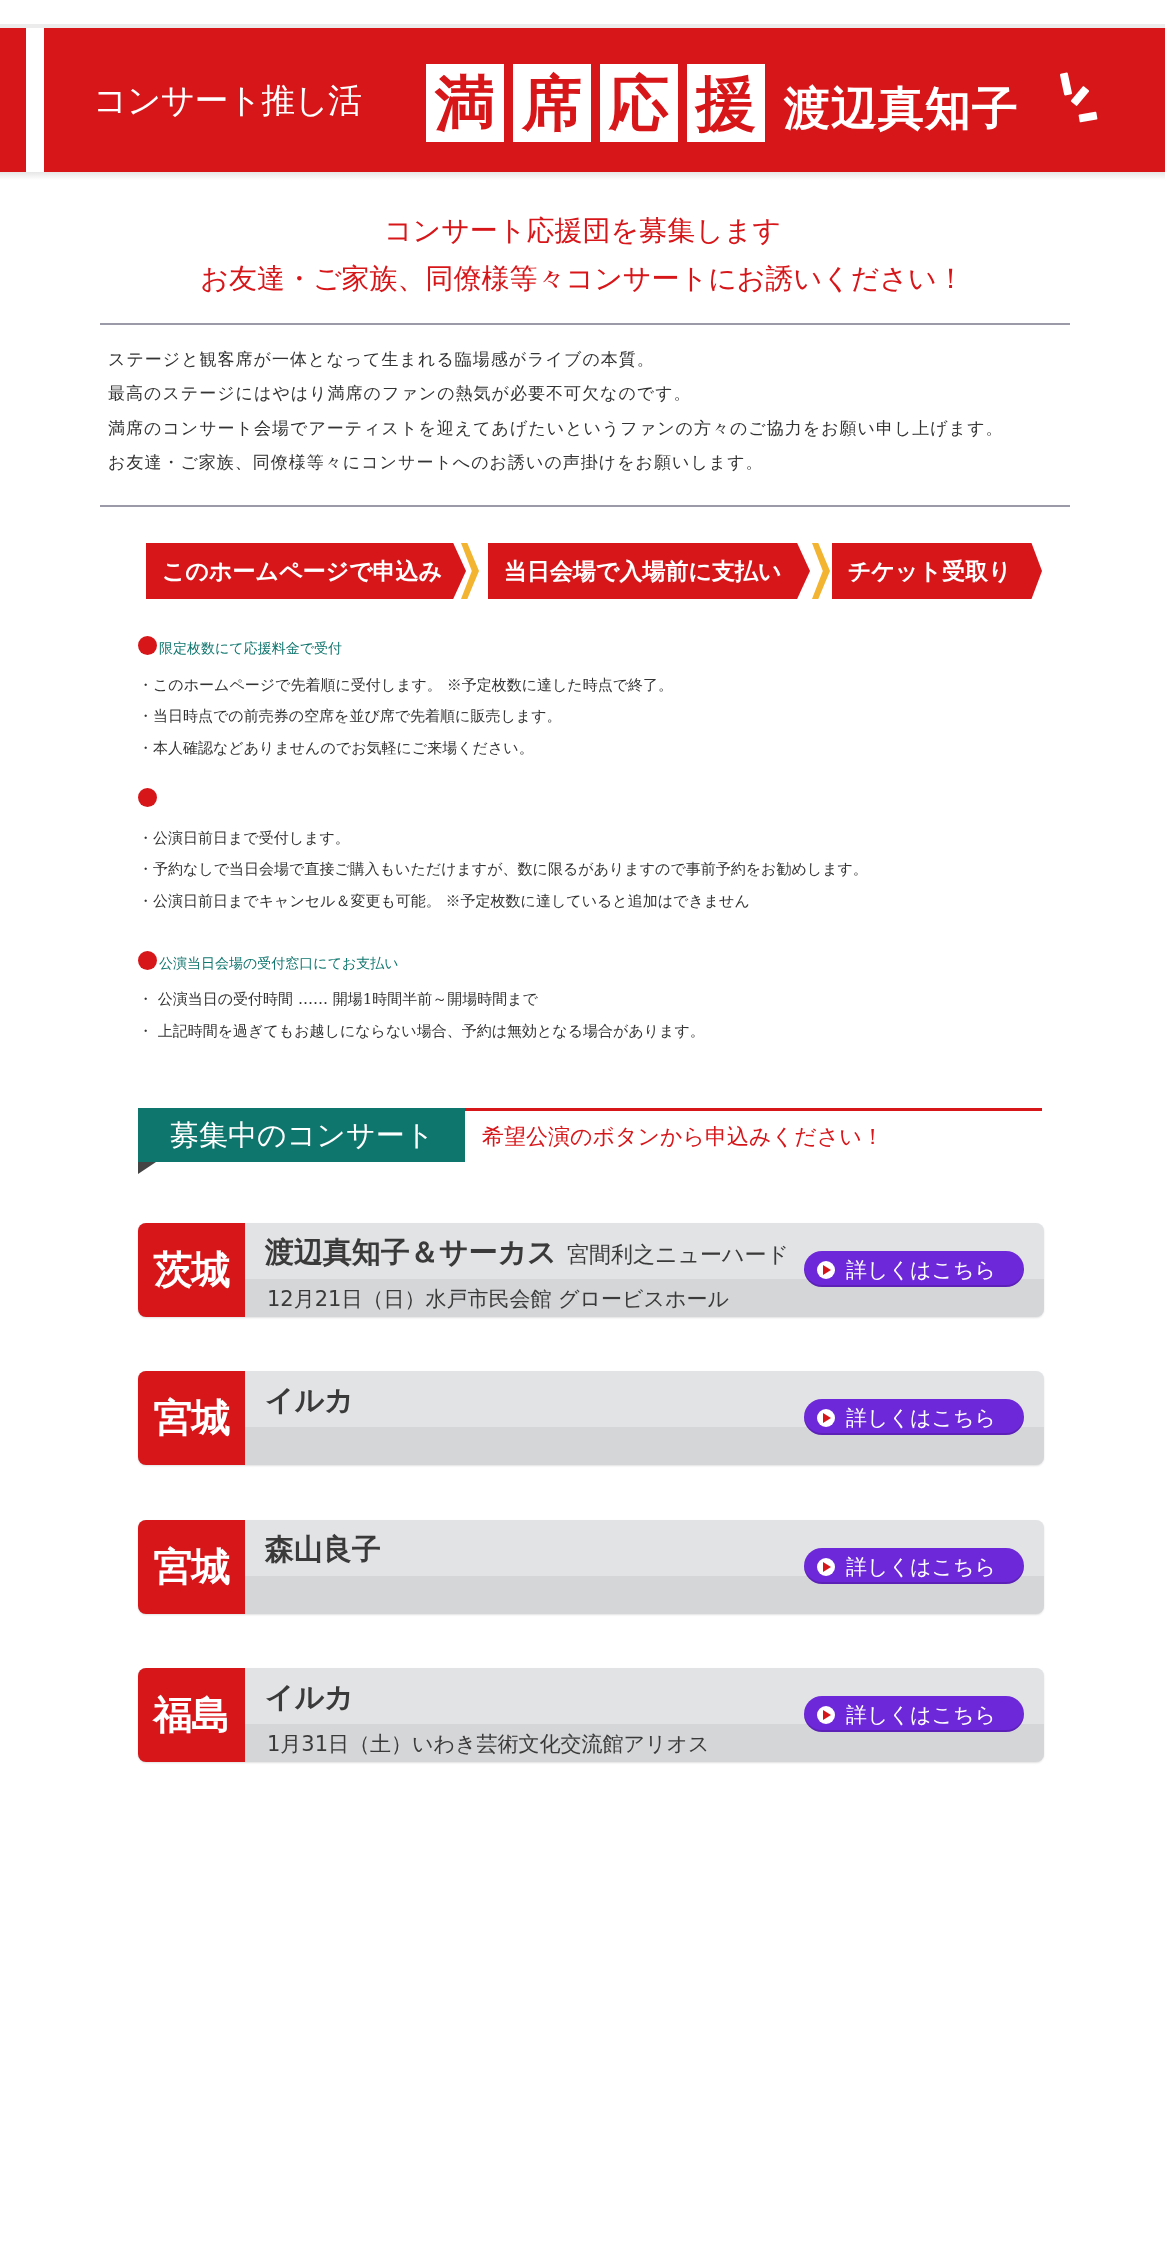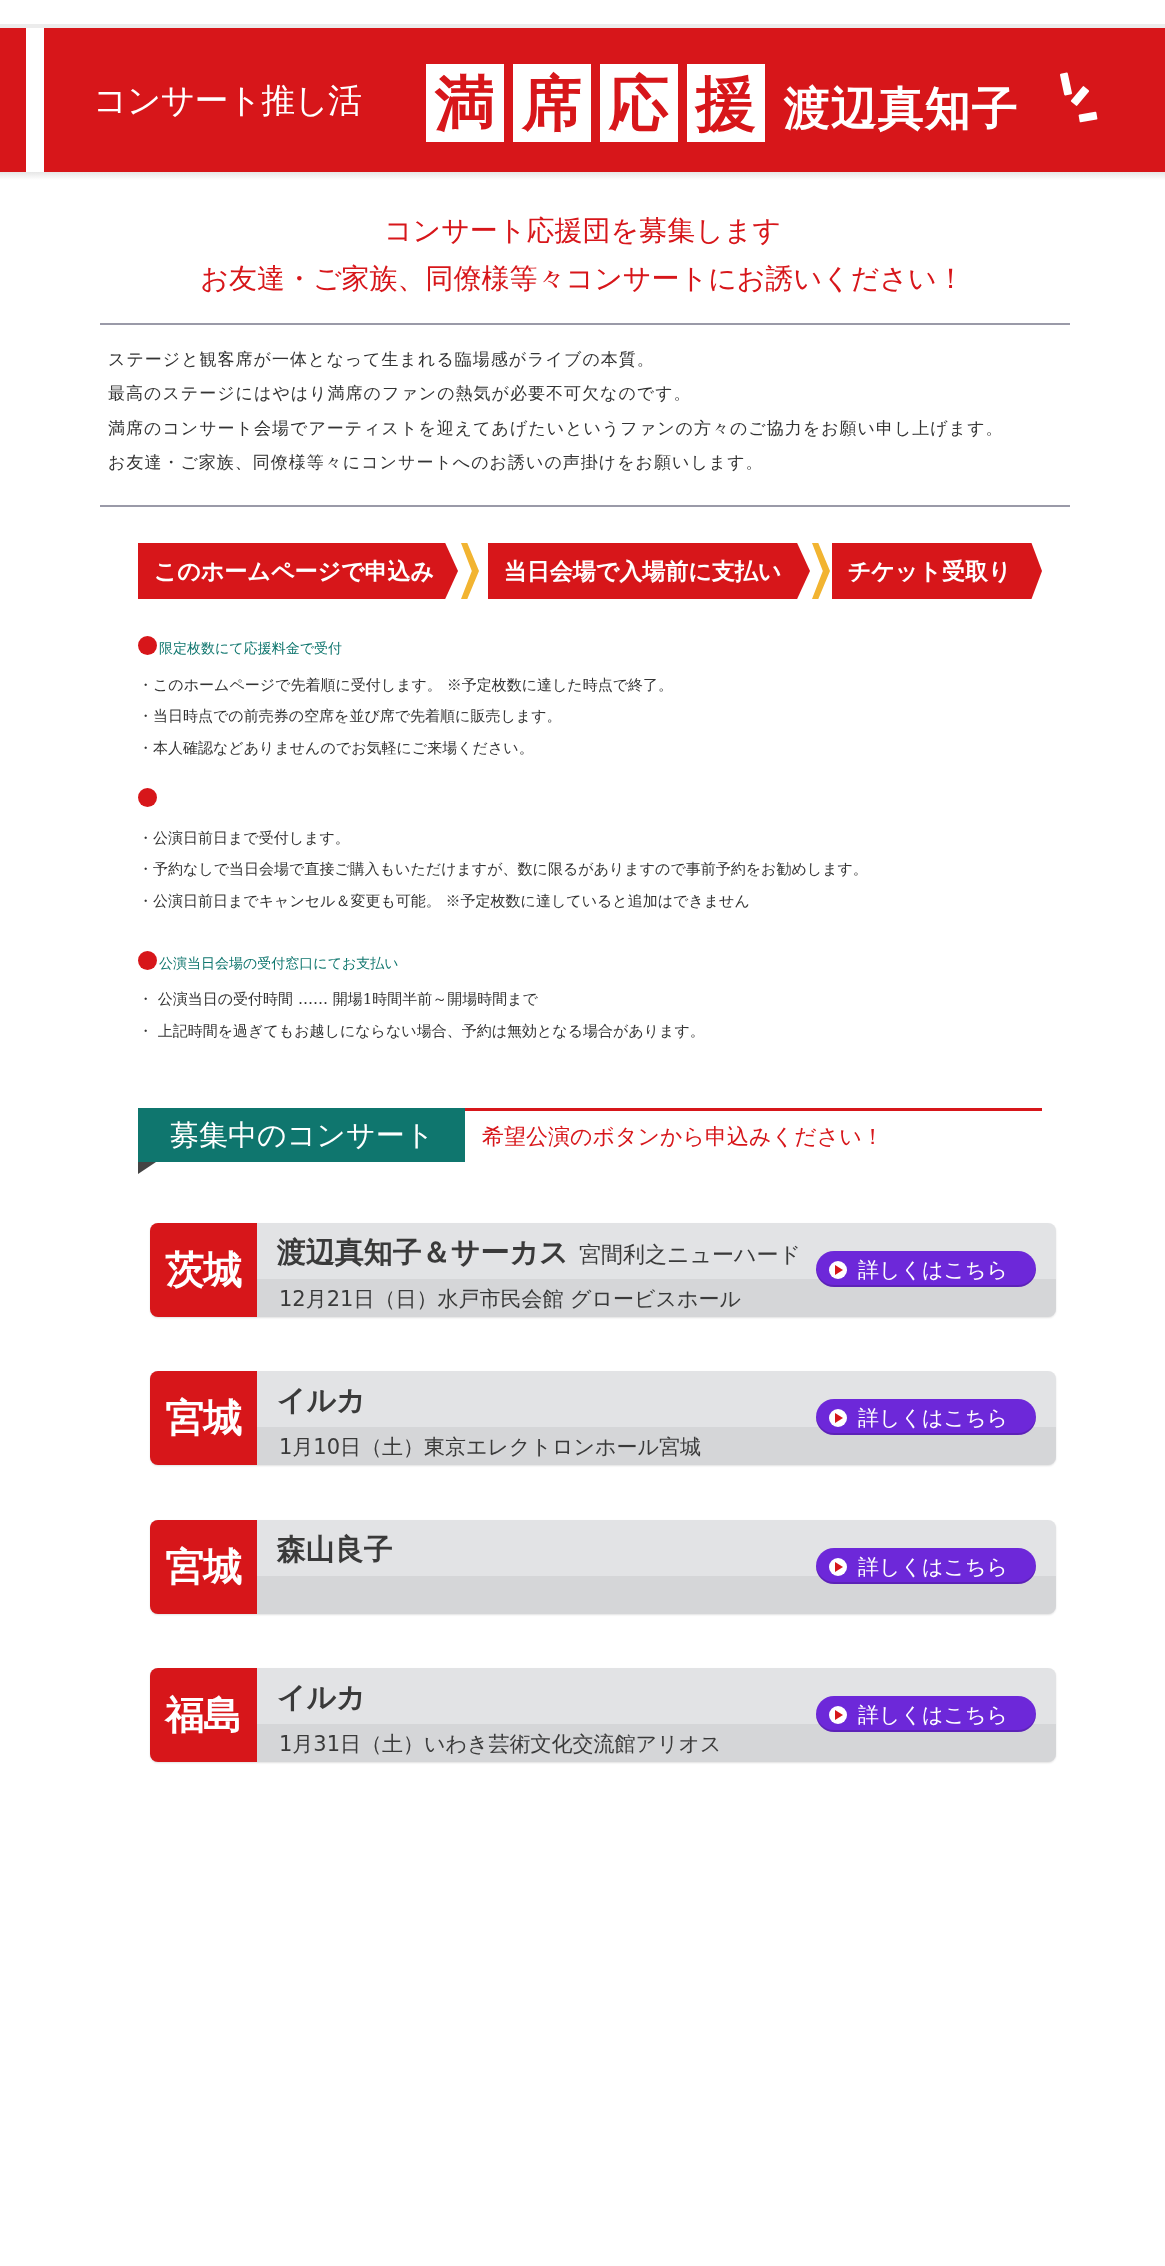--- a/index.html
+++ b/index.html
@@ -18,41 +18,41 @@
   .spark { position: absolute; background: #fff; width: 8px; border-radius: 1px; }
 
   
   .lead { position: absolute; left: 0; width: 1165px; text-align: center; color: #d7161a; font-size: 28px; white-space: nowrap; }
   .hr { position: absolute; left: 100px; width: 970px; height: 2px; background: #9a9aa8; }
   .intro-p { position: absolute; left: 108px; font-family: "DejaVu Serif", serif; font-size: 17px; color: #333; white-space: nowrap; letter-spacing: 1px; }
 
   
   .step { position: absolute; top: 543px; height: 56px; background: #d7161a; color: #fff; font-size: 23px; line-height: 56px;
           padding-left: 16px; white-space: nowrap; font-weight: bold; }
-  .step-1 { left: 138px; width: 320px; clip-path: polygon(0 0, 96% 0, 100% 50%, 96% 100%, 0 100%); }
+  .step-1 { left: 146px; width: 320px; clip-path: polygon(0 0, 96% 0, 100% 50%, 96% 100%, 0 100%); }
   .step-2 { left: 488px; width: 322px; clip-path: polygon(0 0, 96% 0, 100% 50%, 96% 100%, 0 100%); }
   .step-3 { left: 832px; width: 210px; clip-path: polygon(0 0, 95% 0, 100% 50%, 95% 100%, 0 100%); }
   .chev { position: absolute; top: 543px; width: 18px; height: 56px; background: #f2b431;
           clip-path: polygon(0 0, 35% 0, 100% 50%, 35% 100%, 0 100%, 60% 50%); }
 
   
   .sec-title { position: absolute; left: 138px; color: #0f766e; font-size: 14px; white-space: nowrap; }
   .sec-title .dot { display: inline-block; width: 19px; height: 19px; border-radius: 50%; background: #d7161a; vertical-align: -2px; margin-right: 2px; }
   .sec-item { position: absolute; left: 138px; font-family: "DejaVu Serif", serif; font-size: 15px; color: #333; white-space: nowrap; }
 
   
   .recruit-line { position: absolute; left: 138px; top: 1108px; width: 904px; height: 3px; background: #d7161a; }
   .recruit-tab { position: absolute; left: 138px; top: 1108px; width: 327px; height: 54px; background: #0f766e; color: #fff;
                  font-size: 29px; line-height: 54px; padding-left: 32px; white-space: nowrap; }
   .recruit-fold { position: absolute; left: 138px; top: 1162px; width: 0; height: 0; border-top: 12px solid #444; border-left: 18px solid transparent; transform: scaleX(-1); }
   .recruit-sub { position: absolute; left: 482px; top: 1122px; font-size: 22px; color: #d7161a; white-space: nowrap; }
 
   
   .card { position: absolute; left: 138px; width: 906px; height: 94px; border-radius: 8px; overflow: hidden; background: #e2e3e5;
-          box-shadow: 0 1px 2px rgba(0,0,0,0.12); margin-left: 12px; }
+          box-shadow: 0 1px 2px rgba(0,0,0,0.12); }
   .card-bottom { position: absolute; left: 0; top: 56px; width: 906px; height: 38px; background: #d5d6d8; }
   .card-pref { position: absolute; left: 0; top: 0; width: 107px; height: 94px; background: #d7161a; color: #fff;
                font-size: 39px; font-weight: bold; line-height: 94px; text-align: center; white-space: nowrap; letter-spacing: -1px; }
   .card-artist { position: absolute; left: 127px; top: 10px; font-size: 29px; color: #3a3a3a; font-weight: bold; white-space: nowrap; }
   .card-artist-sub { font-size: 22px; font-weight: normal; margin-left: 10px; }
   .card-venue { position: absolute; left: 129px; top: 62px; font-size: 21px; color: #3a3a3a; white-space: nowrap; }
   .card-btn { position: absolute; left: 666px; top: 28px; width: 220px; height: 36px; border-radius: 19px; background: #6d28d9;
               color: #fff; font-size: 21px; line-height: 38px; padding-left: 42px; white-space: nowrap; cursor: pointer;
               box-shadow: inset 0 -2px 0 rgba(0,0,0,0.15); }
   .play-icon { position: absolute; left: 13px; top: 10px; width: 18px; height: 18px; border-radius: 50%; background: #fff; }
@@ -123,21 +123,20 @@
   <div class="card-pref">茨城</div>
   <div class="card-artist"><span>渡辺真知子＆サーカス</span><span class="card-artist-sub">宮間利之ニューハード</span></div>
   <div class="card-venue">12月21日（日）水戸市民会館 グロービスホール</div>
   <div class="card-btn"><span class="play-icon"></span><span>詳しくはこちら</span></div>
 </div>
 
 <div class="card" style="top:1371px">
   <div class="card-bottom"></div>
   <div class="card-pref">宮城</div>
   <div class="card-artist"><span>イルカ</span></div>
-  <div class="card-venue">1月10日（土）東京エレクトロンホール宮城</div>
   <div class="card-btn"><span class="play-icon"></span><span>詳しくはこちら</span></div>
 </div>
 
 <div class="card" style="top:1520px">
   <div class="card-bottom"></div>
   <div class="card-pref">宮城</div>
   <div class="card-artist"><span>森山良子</span></div>
   <div class="card-btn"><span class="play-icon"></span><span>詳しくはこちら</span></div>
 </div>
 

